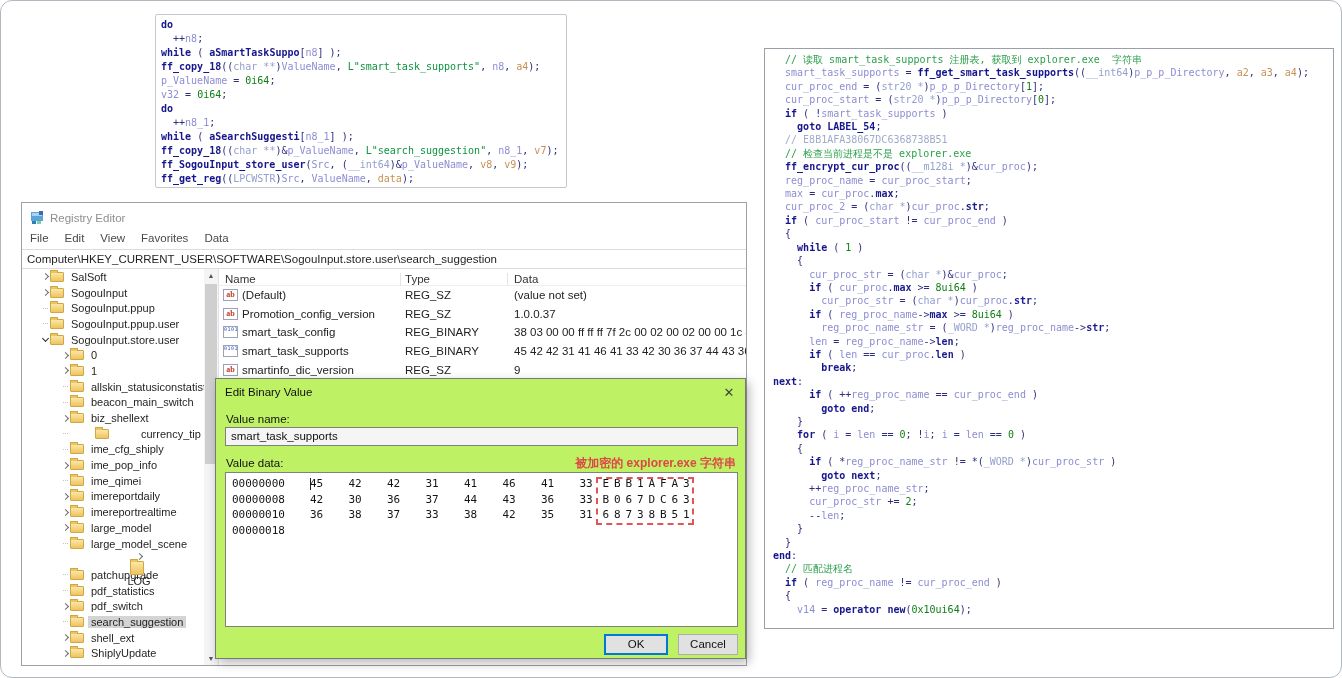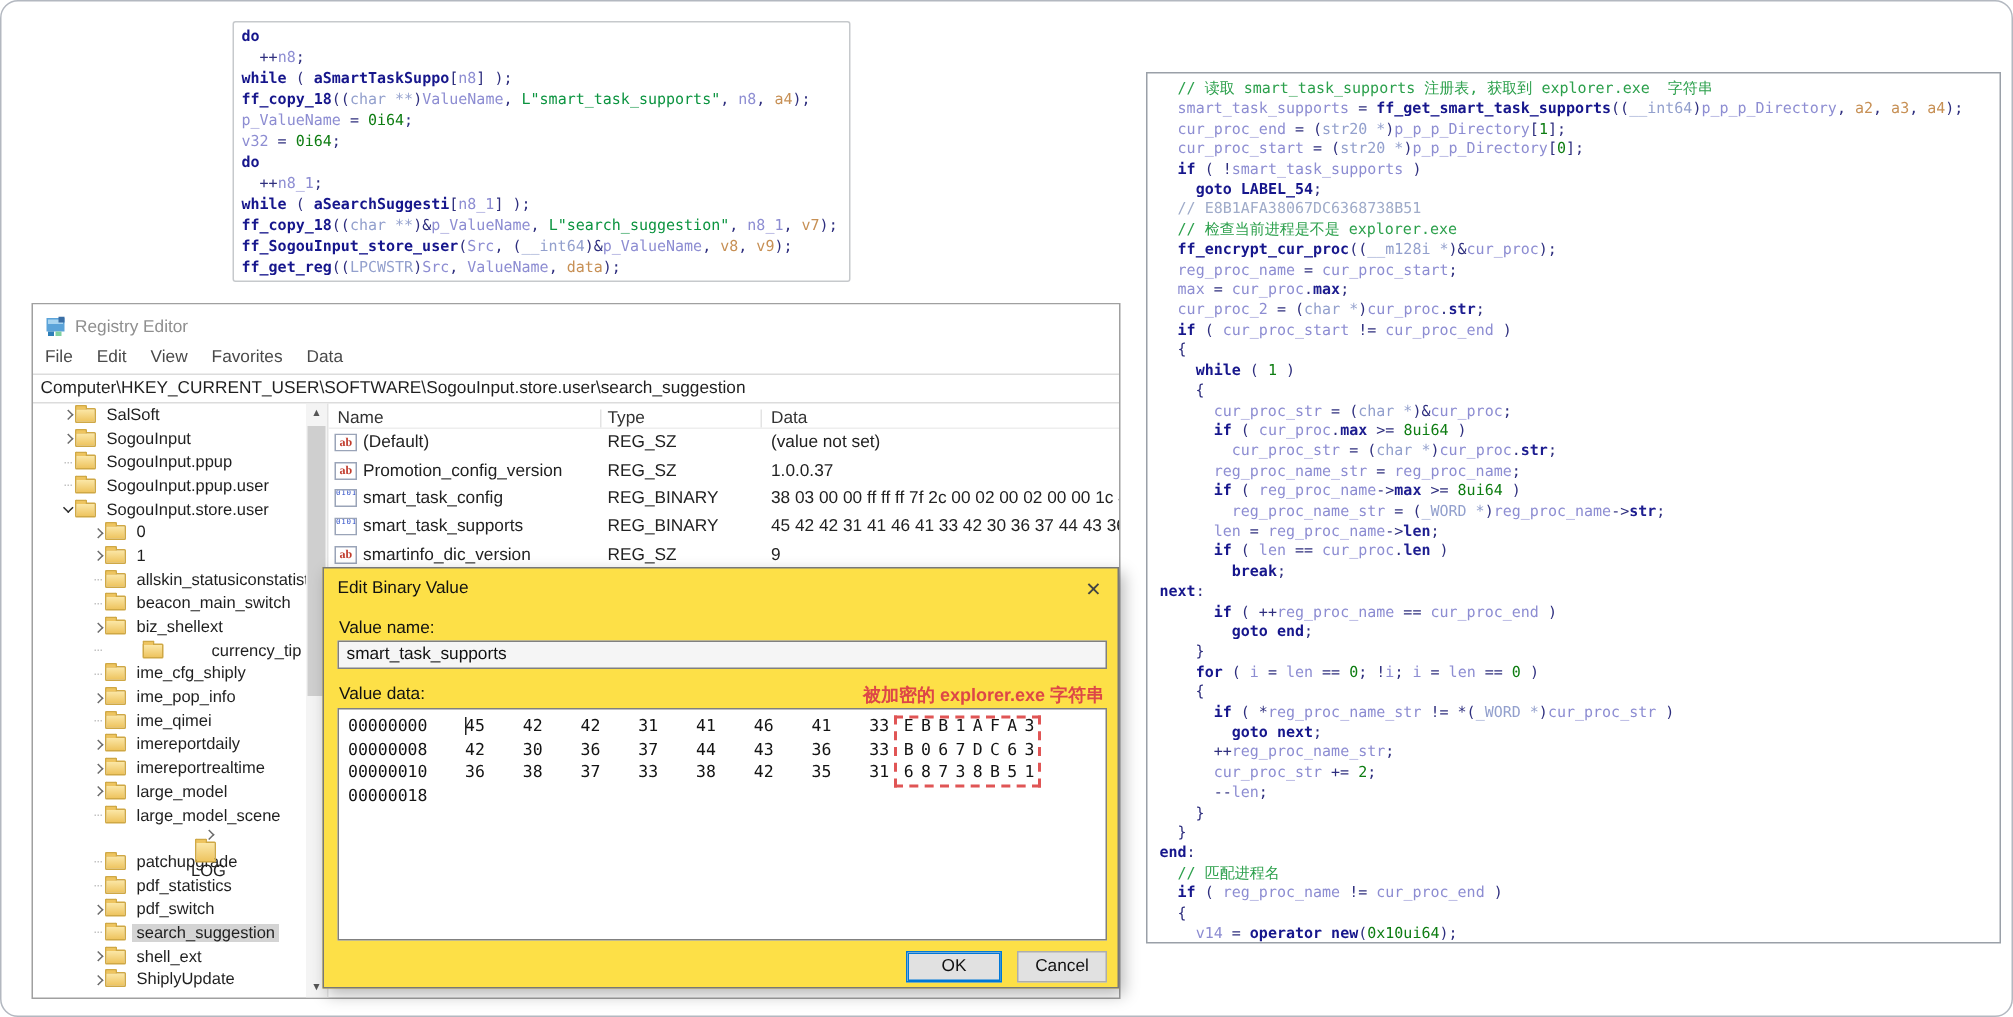--- a/index.html
+++ b/index.html
@@ -57,21 +57,21 @@
   .lh-data { flex:1; padding-left:6px; }
   .val-row { display:flex; height:18.6px; align-items:center; white-space:nowrap; }
   .vr-name { width:182px; padding-left:4px; display:flex; align-items:center; gap:4px; overflow:hidden; }
   .vr-type { width:107px; padding-left:4px; }
   .vr-data { flex:1; padding-left:6px; overflow:hidden; }
   .ico { width:15px; height:12px; flex:0 0 15px; border:1px solid #9aa4b8; background:#fff; text-align:center; overflow:hidden; }
   .ico.string { color:#c03a2b; font-size:8px; line-height:10px; font-weight:bold; font-family:"Liberation Serif", serif; }
   .ico.binary { color:#3050c8; font-size:5px; line-height:5px; letter-spacing:.5px; font-family:"DejaVu Sans Mono", monospace; }
 
   
-  .dialog { position:absolute; left:214px; top:377px; width:531px; height:281px; background:#fde047;
+  .dialog { position:absolute; left:214px; top:377px; width:531px; height:281px; background:#bef264;
             border:1px solid #787878; box-shadow:3px 4px 10px rgba(0,0,0,.28); font-size:11.5px; color:#111; }
   .dlg-header { height:26px; display:flex; align-items:center; }
   .dlg-title { padding-left:9px; }
   .dlg-close { margin-left:auto; width:32px; text-align:center; font-size:13px; color:#444; cursor:default; }
   .dlg-label { position:absolute; left:10px; }
   .lbl-name { top:34px; } .lbl-data { top:78px; }
   .dlg-input { position:absolute; left:9px; top:48px; width:513px; height:19px; background:#f5f5f5;
                border:1px solid #808080; padding:2px 5px; font-size:11.5px; color:#111; }
   .annotation { position:absolute; right:9px; top:76px; color:#dd4747; font-weight:bold; font-size:12px; }
   .hexbox { position:absolute; left:9px; top:93px; width:513px; height:155px; background:#fff; border:1px solid #808080;
@@ -122,21 +122,20 @@
       <div class="cl"><span class="sg-p">  </span><span class="sg-v">reg_proc_name</span><span class="sg-p"> = </span><span class="sg-v">cur_proc_start</span><span class="sg-p">;</span></div>
       <div class="cl"><span class="sg-p">  </span><span class="sg-v">max</span><span class="sg-p"> = </span><span class="sg-v">cur_proc</span><span class="sg-p">.</span><span class="sg-m">max</span><span class="sg-p">;</span></div>
       <div class="cl"><span class="sg-p">  </span><span class="sg-v">cur_proc_2</span><span class="sg-p"> = (</span><span class="sg-t">char *</span><span class="sg-p">)</span><span class="sg-v">cur_proc</span><span class="sg-p">.</span><span class="sg-m">str</span><span class="sg-p">;</span></div>
       <div class="cl"><span class="sg-p">  </span><span class="sg-k">if</span><span class="sg-p"> ( </span><span class="sg-v">cur_proc_start</span><span class="sg-p"> != </span><span class="sg-v">cur_proc_end</span><span class="sg-p"> )</span></div>
       <div class="cl"><span class="sg-p">  {</span></div>
       <div class="cl"><span class="sg-p">    </span><span class="sg-k">while</span><span class="sg-p"> ( </span><span class="sg-n">1</span><span class="sg-p"> )</span></div>
       <div class="cl"><span class="sg-p">    {</span></div>
       <div class="cl"><span class="sg-p">      </span><span class="sg-v">cur_proc_str</span><span class="sg-p"> = (</span><span class="sg-t">char *</span><span class="sg-p">)&amp;</span><span class="sg-v">cur_proc</span><span class="sg-p">;</span></div>
       <div class="cl"><span class="sg-p">      </span><span class="sg-k">if</span><span class="sg-p"> ( </span><span class="sg-v">cur_proc</span><span class="sg-p">.</span><span class="sg-m">max</span><span class="sg-p"> &gt;= </span><span class="sg-n">8ui64</span><span class="sg-p"> )</span></div>
       <div class="cl"><span class="sg-p">        </span><span class="sg-v">cur_proc_str</span><span class="sg-p"> = (</span><span class="sg-t">char *</span><span class="sg-p">)</span><span class="sg-v">cur_proc</span><span class="sg-p">.</span><span class="sg-m">str</span><span class="sg-p">;</span></div>
-      <div class="cl"><span class="sg-p">      </span><span class="sg-v">reg_proc_name_str</span><span class="sg-p"> = </span><span class="sg-v">reg_proc_name</span><span class="sg-p">;</span></div>
       <div class="cl"><span class="sg-p">      </span><span class="sg-k">if</span><span class="sg-p"> ( </span><span class="sg-v">reg_proc_name</span><span class="sg-p">-&gt;</span><span class="sg-m">max</span><span class="sg-p"> &gt;= </span><span class="sg-n">8ui64</span><span class="sg-p"> )</span></div>
       <div class="cl"><span class="sg-p">        </span><span class="sg-v">reg_proc_name_str</span><span class="sg-p"> = (</span><span class="sg-t">_WORD *</span><span class="sg-p">)</span><span class="sg-v">reg_proc_name</span><span class="sg-p">-&gt;</span><span class="sg-m">str</span><span class="sg-p">;</span></div>
       <div class="cl"><span class="sg-p">      </span><span class="sg-v">len</span><span class="sg-p"> = </span><span class="sg-v">reg_proc_name</span><span class="sg-p">-&gt;</span><span class="sg-m">len</span><span class="sg-p">;</span></div>
       <div class="cl"><span class="sg-p">      </span><span class="sg-k">if</span><span class="sg-p"> ( </span><span class="sg-v">len</span><span class="sg-p"> == </span><span class="sg-v">cur_proc</span><span class="sg-p">.</span><span class="sg-m">len</span><span class="sg-p"> )</span></div>
       <div class="cl"><span class="sg-p">        </span><span class="sg-k">break</span><span class="sg-p">;</span></div>
       <div class="cl"><span class="sg-lb">next</span><span class="sg-p">:</span></div>
       <div class="cl"><span class="sg-p">      </span><span class="sg-k">if</span><span class="sg-p"> ( ++</span><span class="sg-v">reg_proc_name</span><span class="sg-p"> == </span><span class="sg-v">cur_proc_end</span><span class="sg-p"> )</span></div>
       <div class="cl"><span class="sg-p">        </span><span class="sg-k">goto</span><span class="sg-p"> </span><span class="sg-lb">end</span><span class="sg-p">;</span></div>
       <div class="cl"><span class="sg-p">    }</span></div>
       <div class="cl"><span class="sg-p">    </span><span class="sg-k">for</span><span class="sg-p"> ( </span><span class="sg-v">i</span><span class="sg-p"> = </span><span class="sg-v">len</span><span class="sg-p"> == </span><span class="sg-n">0</span><span class="sg-p">; !</span><span class="sg-v">i</span><span class="sg-p">; </span><span class="sg-v">i</span><span class="sg-p"> = </span><span class="sg-v">len</span><span class="sg-p"> == </span><span class="sg-n">0</span><span class="sg-p"> )</span></div>

